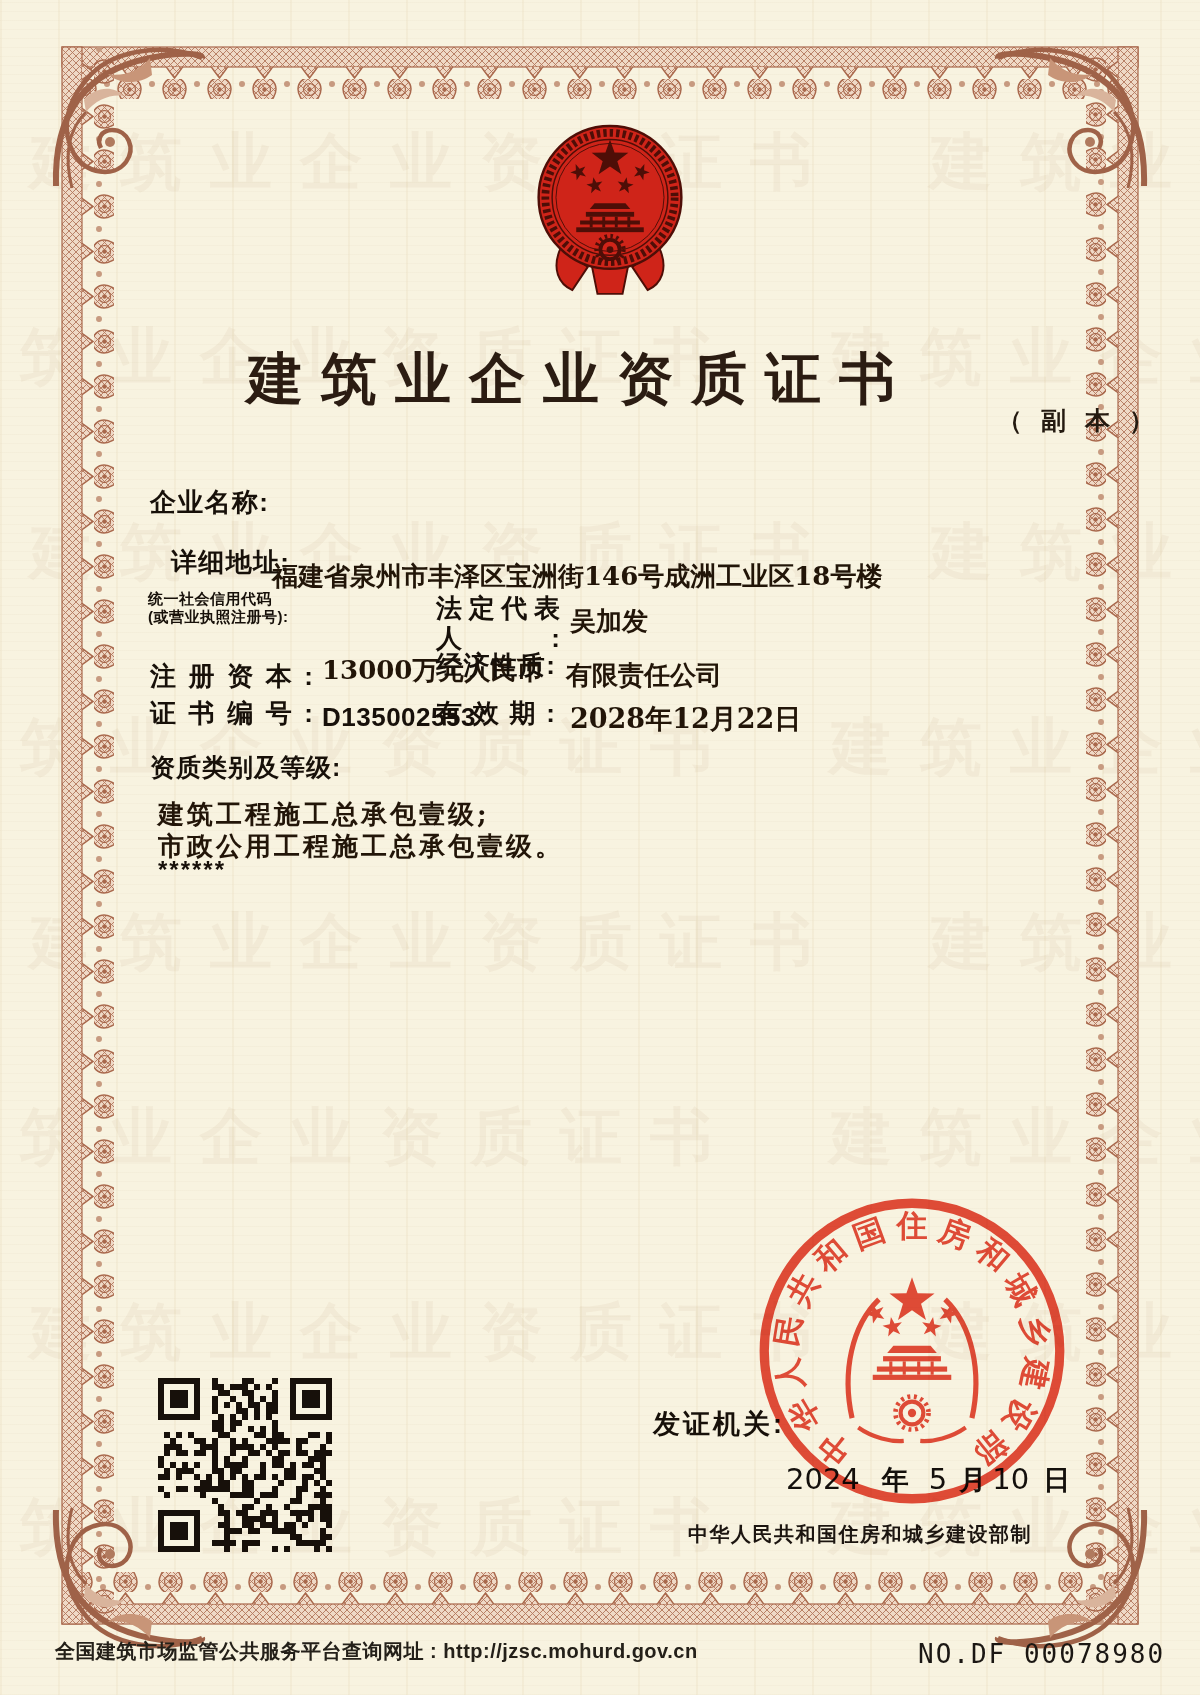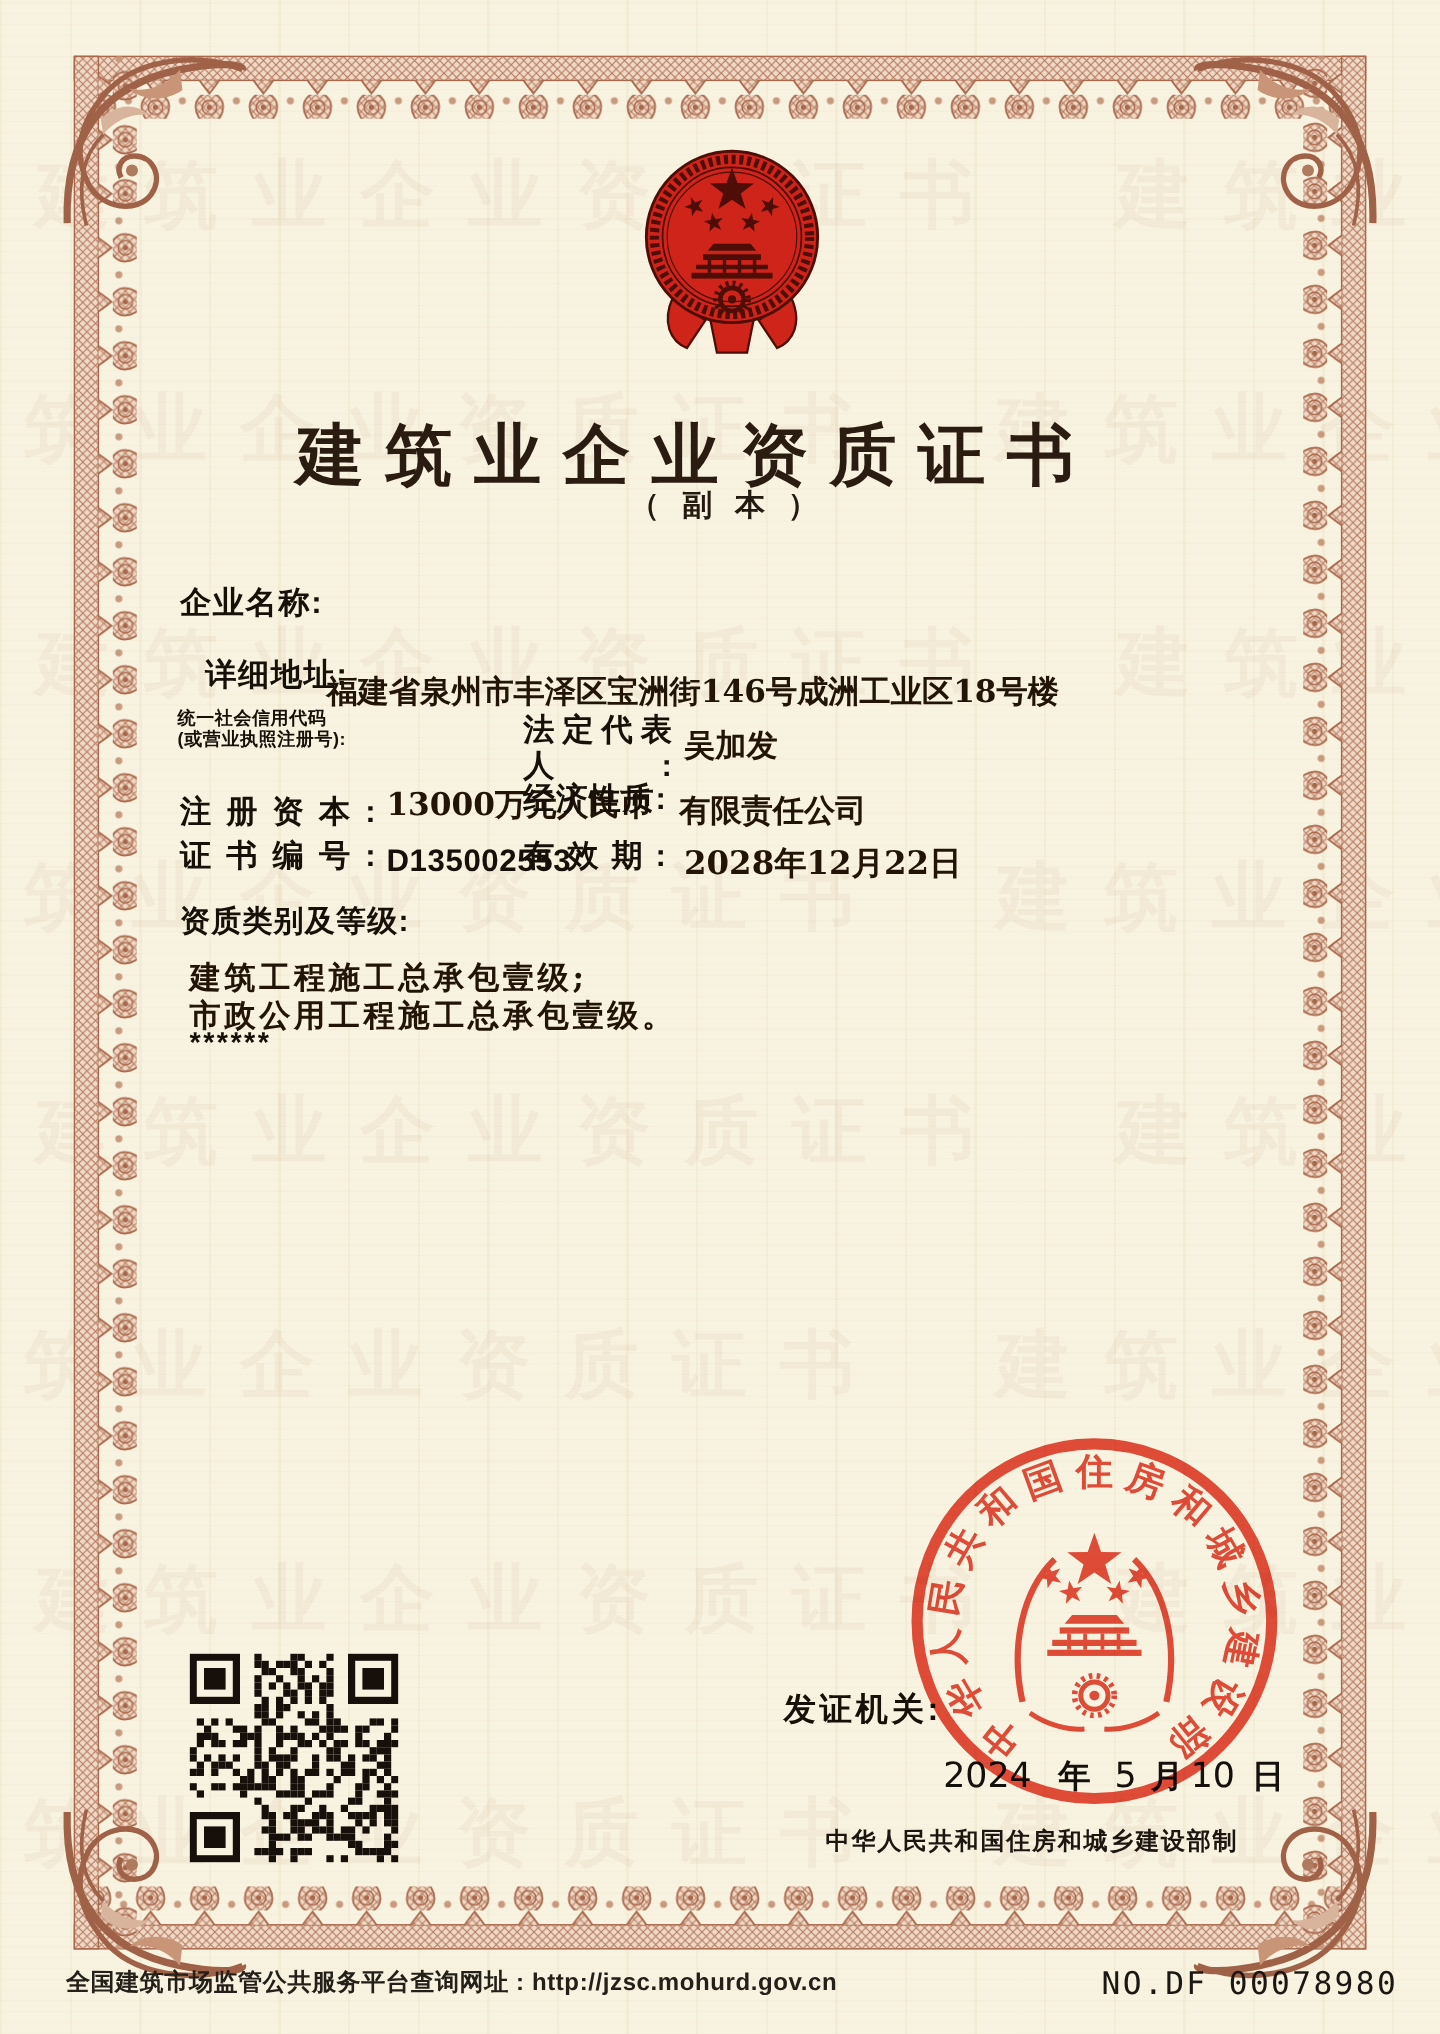--- a/index.html
+++ b/index.html
@@ -5,22 +5,22 @@
   html,body{margin:0;padding:0;}
   body{font-family:"Liberation Sans",sans-serif;}
   .page{position:relative;width:1200px;height:1695px;background:#f8f3e0;overflow:hidden;
         background-image:
           repeating-linear-gradient(90deg, rgba(233,220,190,.30) 0 2px, rgba(0,0,0,0) 2px 58px),
           repeating-linear-gradient(0deg, rgba(150,115,75,.035) 0 1px, rgba(0,0,0,0) 1px 9px);}
   .abs{position:absolute;}
   
   .title{left:0;top:342px;width:1160px;text-align:center;font-size:56px;font-weight:900;
          letter-spacing:18px;color:#2b1c12;font-family:"Liberation Sans",sans-serif;}
-  .subtitle{left:0;top:404px;width:1160px;text-align:center;font-size:25px;font-weight:900;
-            letter-spacing:6px;color:#241a10;margin-left:26px;}
+  .subtitle{left:0;top:404px;width:1160px;text-align:right;font-size:25px;font-weight:900;
+            letter-spacing:6px;color:#241a10;}
   .lbl{font-weight:900;font-size:26px;color:#171009;display:inline-block;text-align:justify;
        text-align-last:justify;line-height:1.15;}
   .w118{width:118px;} .w163{width:163px;} .w124{width:124px;text-align-last:justify;}
   .w119{width:119px;}
   .lbl-sm{font-weight:900;font-size:15px;color:#171009;letter-spacing:.5px;line-height:1.2;}
   .val{font-family:"DejaVu Serif",serif;font-weight:600;font-size:26px;color:#221508;}
   .val-code{font-family:"Liberation Sans",sans-serif;font-weight:700;font-size:26px;color:#17100a;letter-spacing:.5px;}
   .grade-h{font-weight:900;font-size:25px;color:#171009;letter-spacing:1px;}
   .qual{font-family:"DejaVu Serif",serif;font-weight:700;font-size:26px;color:#221508;letter-spacing:3px;}
   .stars{font-weight:900;font-size:24px;color:#17100a;letter-spacing:2px;}

